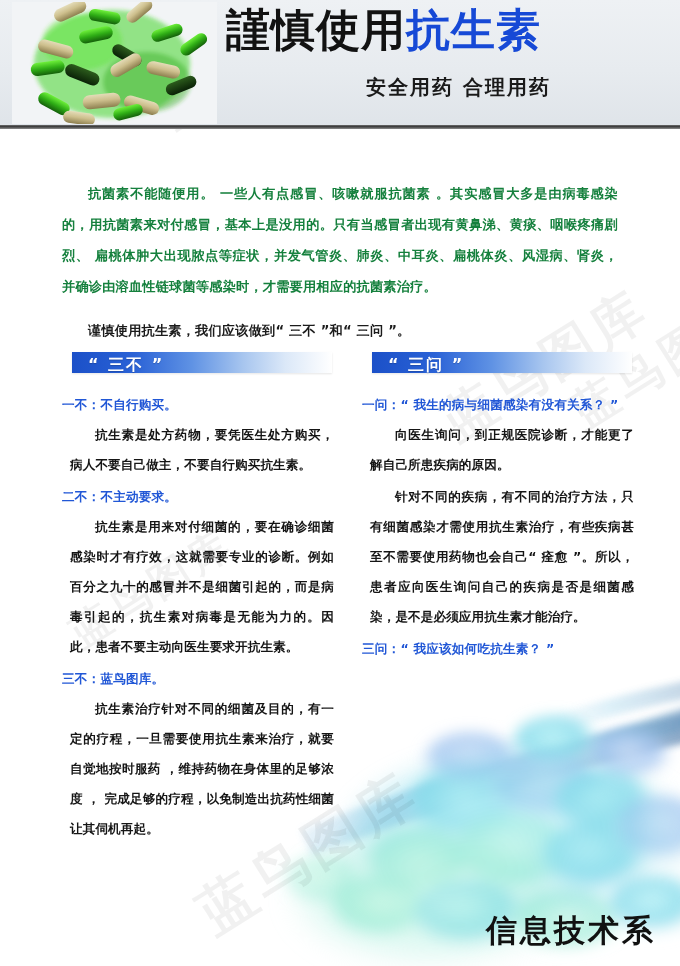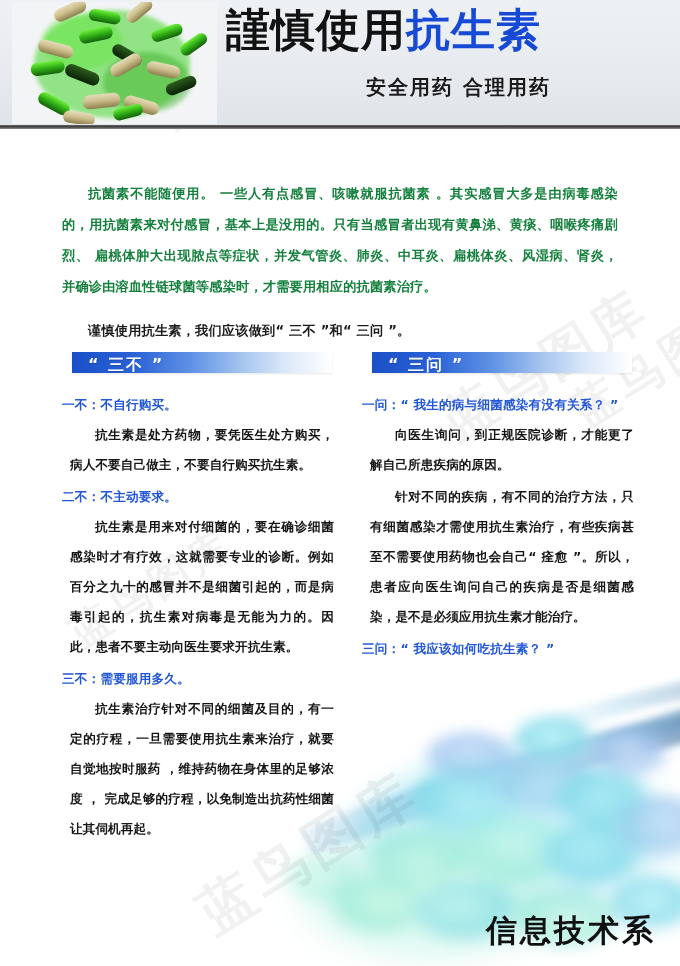--- a/index.html
+++ b/index.html
@@ -387,21 +387,21 @@
     </div>
     <div class="banner banner-right">
       <span class="banner-text">“ 三问 ”</span>
     </div>
 
     <div class="col col-left">
       <div class="sec-head">一不：不自行购买。</div>
       <div class="sec-body">抗生素是处方药物，要凭医生处方购买，病人不要自己做主，不要自行购买抗生素。</div>
       <div class="sec-head">二不：不主动要求。</div>
       <div class="sec-body">抗生素是用来对付细菌的，要在确诊细菌感染时才有疗效，这就需要专业的诊断。例如百分之九十的感冒并不是细菌引起的，而是病毒引起的，抗生素对病毒是无能为力的。因此，患者不要主动向医生要求开抗生素。</div>
-      <div class="sec-head">三不：需要服用多久。</div>
+      <div class="sec-head">三不：蓝鸟图库。</div>
       <div class="sec-body">抗生素治疗针对不同的细菌及目的，有一定的疗程，一旦需要使用抗生素来治疗，就要自觉地按时服药 ，维持药物在身体里的足够浓度 ， 完成足够的疗程，以免制造出抗药性细菌让其伺机再起。</div>
     </div>
 
     <div class="col col-right">
       <div class="sec-head">一问：“ 我生的病与细菌感染有没有关系？ ”</div>
       <div class="sec-body">向医生询问，到正规医院诊断，才能更了解自己所患疾病的原因。</div>
       <div class="sec-body">针对不同的疾病，有不同的治疗方法，只有细菌感染才需使用抗生素治疗，有些疾病甚至不需要使用药物也会自己“ 痊愈 ”。所以，患者应向医生询问自己的疾病是否是细菌感染，是不是必须应用抗生素才能治疗。</div>
       <div class="sec-head">三问：“ 我应该如何吃抗生素？ ”</div>
     </div>
   </div>

